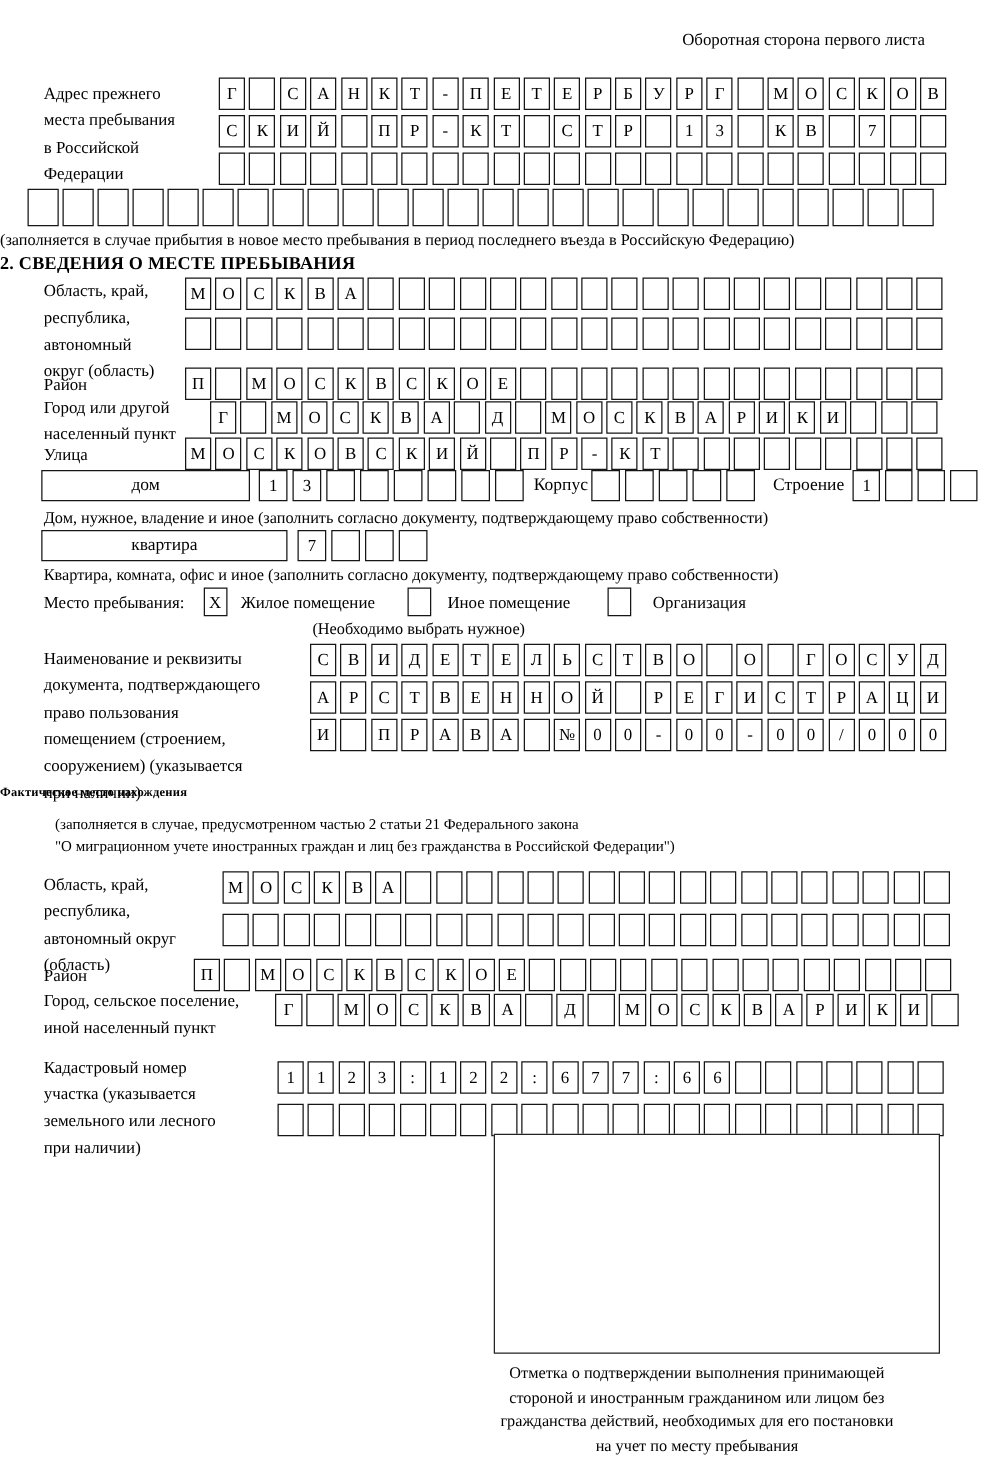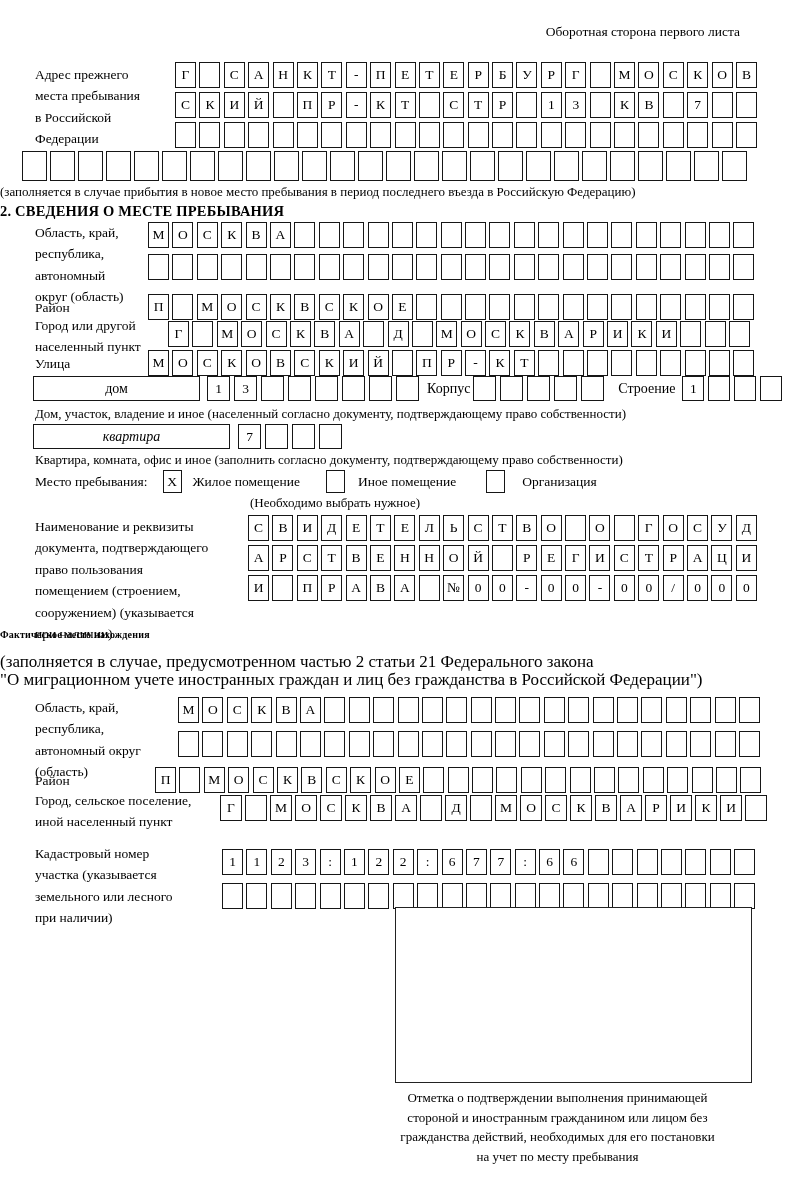--- a/index.html
+++ b/index.html
@@ -2,21 +2,21 @@
 <html><head>
 <meta charset="utf-8">
 <style>
   * { margin:0; padding:0; box-sizing:border-box; }
   html,body { background:#ffffff; }
   body { font-family:"Liberation Serif","DejaVu Serif",serif; color:#000; }
   .page { position:relative; width:800px; height:1180px; background:#fff; overflow:hidden; }
   .abs { position:absolute; }
   .lbl { font-size:13.5px; line-height:21.4px; }
   .cap { font-size:13px; }
-  .cap-sm { font-size:17px; }
+  .cap-sm { font-size:12px;padding-left:44px; }
   .title { font-weight:bold; font-size:14.5px; text-align:center; letter-spacing:.2px; }
   .cells { display:flex; }
   .cell {
     flex:0 0 auto; width:21px; height:26px; margin-right:3.4px;
     border:1.5px solid #161616; background:#fff;
     display:flex; align-items:center; justify-content:center;
     font-size:13.5px; line-height:1;
   }
   .big .cell { width:25px; height:30px; margin-right:3px; }
   .mid .cell { width:23px; height:25px; margin-right:4px; }
@@ -328,24 +328,24 @@
         <span class="cell"></span>
       </div>
     <span class="lbl" style="margin-left:10px; font-size:14px;">Строение</span>
     <div class="cells mid2" style="margin-left:7px;">
         <span class="cell">1</span>
         <span class="cell"></span>
         <span class="cell"></span>
         <span class="cell"></span>
       </div>
   </div>
-  <div class="abs cap" style="left:35px; top:406px;">Дом, участок, владение и иное (населенный согласно документу, подтверждающему право собственности)</div>
+  <div class="abs cap" style="left:35px; top:406px;">Дом, нужное, владение и иное (заполнить согласно документу, подтверждающему право собственности)</div>
 
   <div class="abs rowflex" style="left:33px; top:424px;">
-    <div class="fieldbox" style="width:197px;font-style:italic;">квартира</div>
+    <div class="fieldbox" style="width:197px;">квартира</div>
     <div class="cells mid" style="margin-left:8px;">
         <span class="cell">7</span>
         <span class="cell"></span>
         <span class="cell"></span>
         <span class="cell"></span>
       </div>
   </div>
   <div class="abs cap" style="left:35px; top:452px;">Квартира, комната, офис и иное (заполнить согласно документу, подтверждающему право собственности)</div>
 
   <div class="abs rowflex" style="left:35px; top:470px;">

